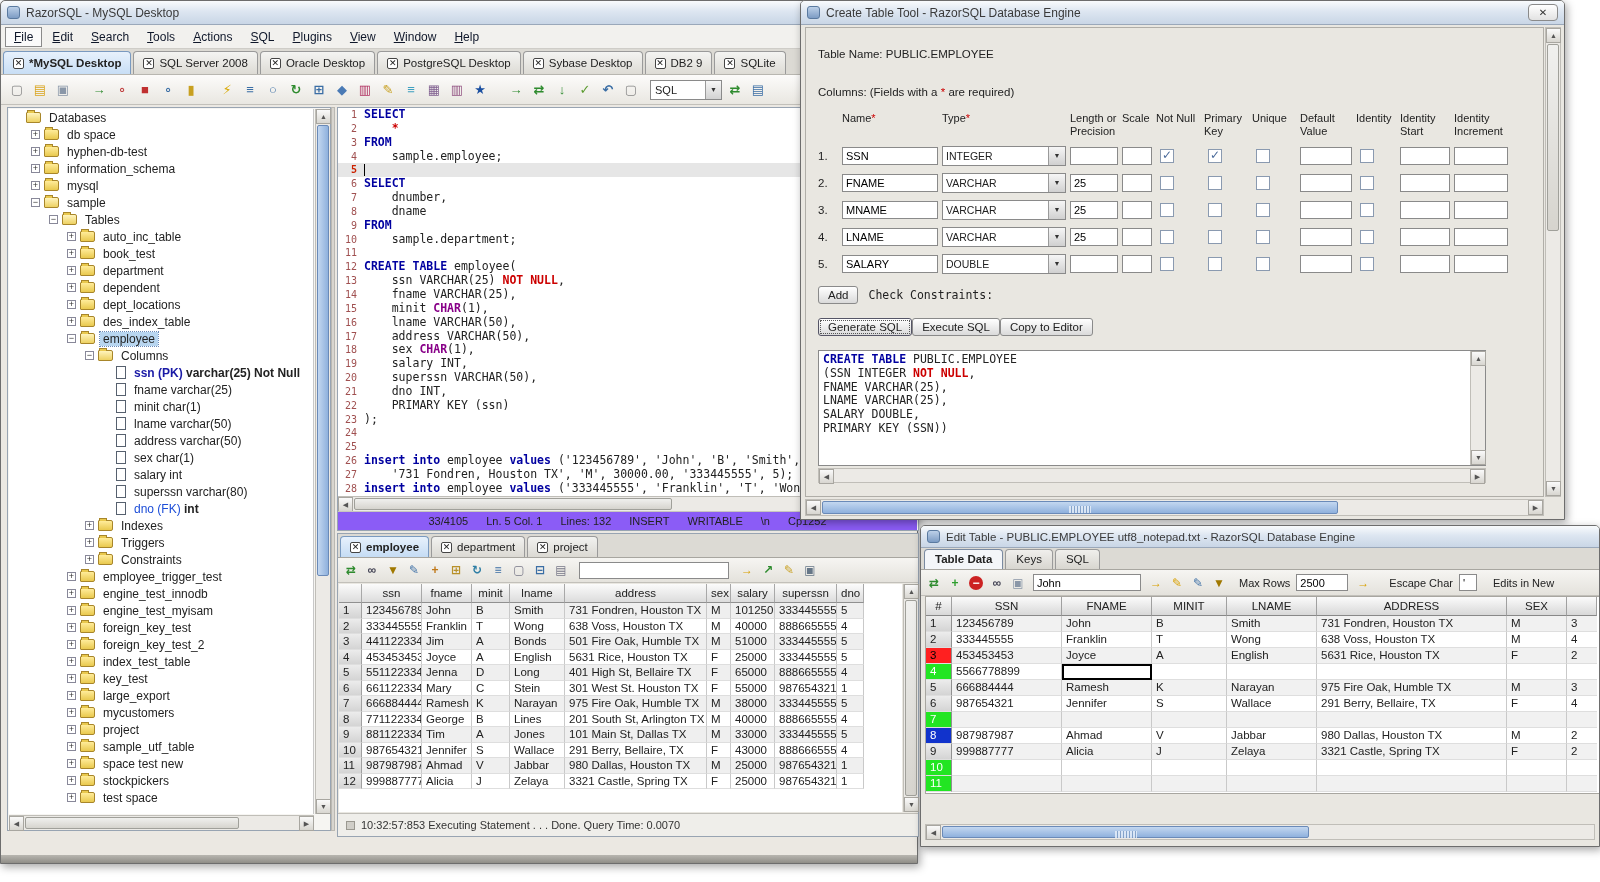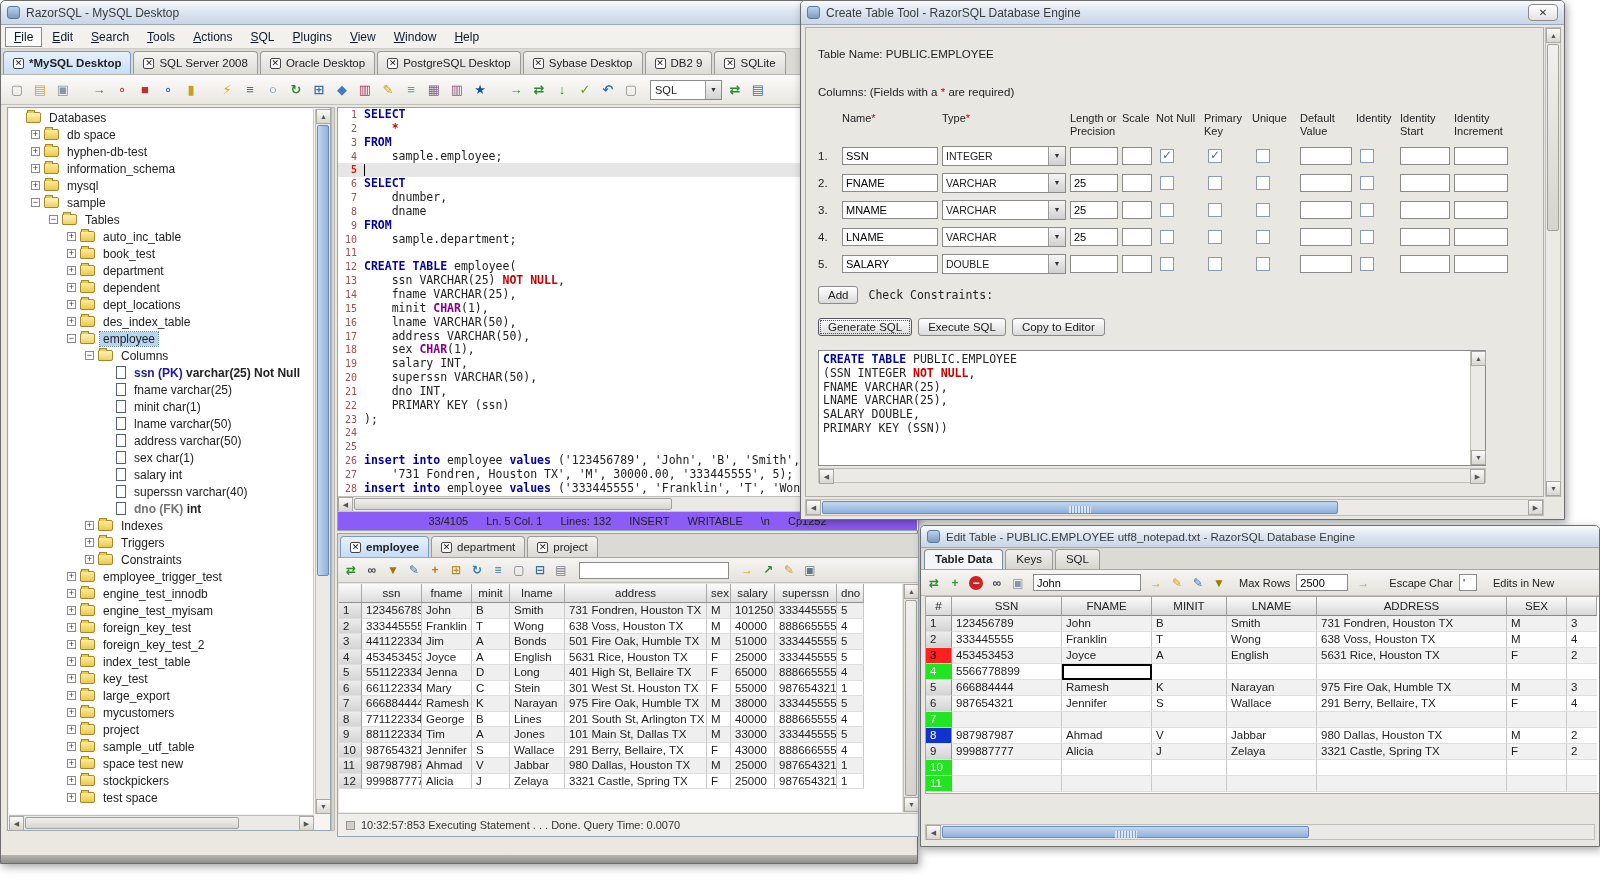--- a/index.html
+++ b/index.html
@@ -48,21 +48,21 @@
   .expander { width:9px; height:9px; border:1px solid #889; background:#fff; font-size:9px; line-height:7px;
     text-align:center; color:#333; margin-right:4px; flex:none; }
   .folder { width:15px; height:11px; background:linear-gradient(#ffec9a,#e9c94e); border:1px solid #a8862a;
     border-radius:1px 2px 2px 1px; position:relative; margin-right:5px; flex:none; }
   .folder::before { content:""; position:absolute; top:-3px; left:0; width:6px; height:2px;
     background:#e9c94e; border:1px solid #a8862a; border-bottom:none; }
   .folder.open { background:linear-gradient(#fff4bd,#edd162); }
   .leaf { width:10px; height:13px; background:#fff; border:1px solid #56606e; margin-right:5px; flex:none; }
   .t-bold { font-weight:bold; }
   .t-pk { color:#1a1aa6; font-weight:bold; }
-  .t-fk { color:#737373; font-weight:bold; }
+  .t-fk { color:#1d4ed8; font-weight:normal; }
 
   
   .vsb { position:absolute; top:1px; right:0; bottom:16px; width:15px; background:#eceae6; border-left:1px solid #c0beb8; }
   .hsb { position:absolute; left:1px; right:16px; bottom:0; height:15px; background:#eceae6; border-top:1px solid #c0beb8; }
   .sb-arr { position:absolute; width:15px; height:15px; background:linear-gradient(#fafafa,#d8d6d0); border:1px solid #a8a6a0;
     font-size:7px; text-align:center; line-height:13px; color:#555; }
   .vsb .up { top:0; left:0; } .vsb .down { bottom:0; left:0; }
   .hsb .left { left:0; top:0; } .hsb .right { right:0; top:0; }
   .sb-thumb-v { position:absolute; left:1px; right:1px; background:linear-gradient(90deg,#c3d7f0,#8fb1dd); border:1px solid #6a8ab8; border-radius:2px; }
   .sb-thumb-h { position:absolute; top:1px; bottom:1px; background:linear-gradient(#c3d7f0,#8fb1dd); border:1px solid #6a8ab8; border-radius:2px; }
@@ -132,21 +132,21 @@
   .tsel { display:flex; height:20px; border:1px solid #8a8a8a; background:#fff; }
   .tsel .val { flex:1; font-size:10.5px; padding:3px 3px; white-space:nowrap; overflow:hidden; }
   .tsel .arrow { width:17px; background:linear-gradient(#f6f6f6,#d0d0d0); border-left:1px solid #9a9a9a;
     font-size:7px; text-align:center; line-height:18px; color:#333; }
   .cb { width:14px; height:14px; border:1px solid #8a9ab0; background:#fff; position:relative; justify-self:start; margin-left:4px; }
   .cb.on::after { content:"✓"; position:absolute; left:1px; top:-2px; font-size:12px; font-weight:bold; color:#4a6a9a; }
   .btn3d { display:inline-block; padding:2px 9px; border:1px solid #8a8a8a; border-radius:3px;
     background:linear-gradient(#ffffff,#dadada); font-size:11.5px; color:#222; }
   .btn3d.focus { outline:1px dotted #555; outline-offset:-3px; border-color:#556; }
   #ct-addrow { position:absolute; left:12px; top:258px; display:flex; align-items:center; gap:10px; }
-  #ct-buttons { position:absolute; left:12px; top:290px; display:flex; gap:6px; }
+  #ct-buttons { position:absolute; left:12px; top:290px; display:flex; }
   #ct-sqlbox { position:absolute; left:12px; top:322px; width:668px; height:116px; background:#fff; border:1px solid #8a8a8a; }
   #ct-sqltext { position:absolute; left:4px; top:2px; right:17px; bottom:0; font-family:"DejaVu Sans Mono",monospace;
     font-size:11.5px; line-height:13.8px; overflow:hidden; }
   #ct-sql-vsb { position:absolute; top:0; right:0; bottom:0; width:15px; background:#eceae6; border-left:1px solid #c0beb8; }
   #ct-sql-hsb { position:absolute; left:12px; top:440px; width:668px; height:15px; background:#eceae6; border:1px solid #c0beb8; }
 
   
   #edit-dialog { left:920px; top:525px; width:680px; height:322px; border-radius:5px 5px 0 0; background:#e9e7e1; }
   #edit-dialog .titlebar { height:22px; font-size:11.5px; }
   .ed-tabs { position:absolute; top:22px; left:0; right:0; height:22px; background:#dcdad4; border-bottom:1px solid #a8a6a0;
@@ -373,21 +373,21 @@
           <span class="lbl">sex char(1)</span>
         </div>
         <div class="tree-row" style="padding-left: 94px;">
           <span style="width: 13px; flex: 0 0 auto;"></span>
           <span class="leaf"></span>
           <span class="lbl">salary int</span>
         </div>
         <div class="tree-row" style="padding-left: 94px;">
           <span style="width: 13px; flex: 0 0 auto;"></span>
           <span class="leaf"></span>
-          <span class="lbl">superssn varchar(40)</span>
+          <span class="lbl">superssn varchar(80)</span>
         </div>
         <div class="tree-row" style="padding-left: 94px;">
           <span style="width: 13px; flex: 0 0 auto;"></span>
           <span class="leaf"></span>
           <span class="lbl"><span class="t-fk">dno (FK)</span><span class="t-bold"> int</span></span>
         </div>
         <div class="tree-row" style="padding-left: 76px;">
           <span class="expander">+</span>
           <span class="folder"></span>
           <span class="lbl">Indexes</span>

